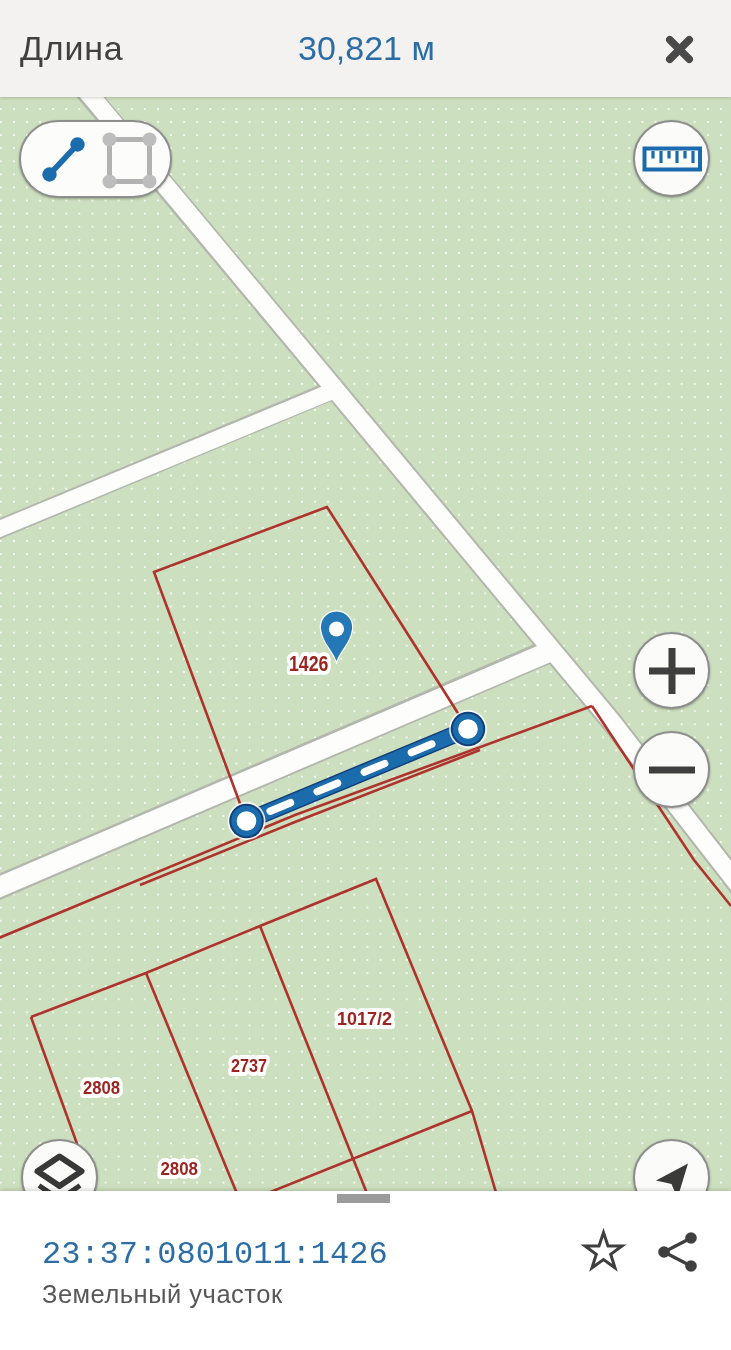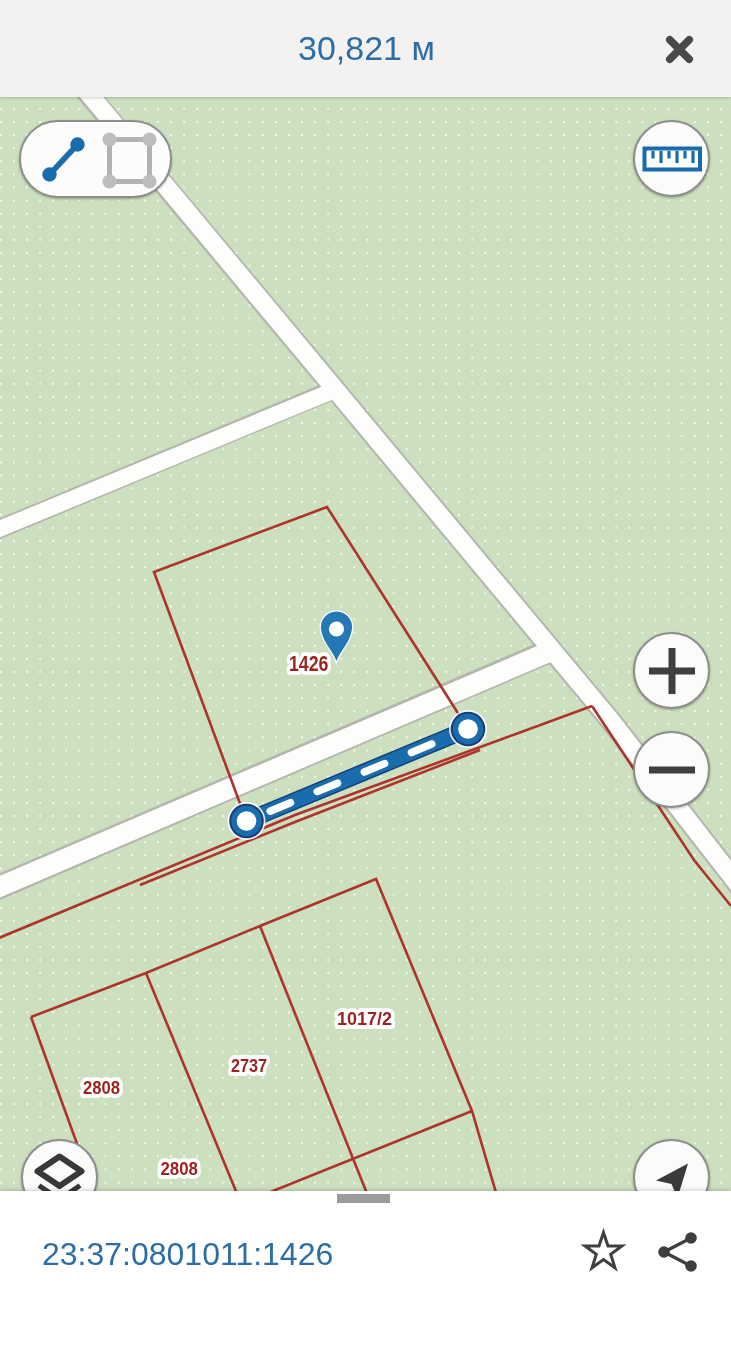--- a/index.html
+++ b/index.html
@@ -9,21 +9,21 @@
        background-color:#ccdfbe;
        background-image:radial-gradient(circle, rgba(255,255,255,.82) 1.25px, rgba(255,255,255,0) 1.4px);
        background-size:13.1px 13.1px;background-position:-5.75px 5.35px;padding-left:44px;}
   #map svg{position:absolute;left:0;top:0;}
   .btn{position:absolute;background:#fbfbf9;border:2px solid #8e8e8e;border-radius:50%;
        box-sizing:border-box;box-shadow:0 1px 2.5px rgba(0,0,0,.28);}
   #topbar{position:absolute;left:0;top:0;width:731px;height:97px;background:#f3f2f0;box-shadow:0 1px 3px rgba(0,0,0,.18);}
   #sheet{position:absolute;left:0;top:1191px;width:731px;height:159px;background:#ffffff;
          box-shadow:0 -1px 4px rgba(0,0,0,.18);}
   #handle{position:absolute;left:337px;top:2.5px;width:53px;height:9px;background:#9b9b9b;}
-  .t1{position:absolute;left:42px;top:45px;font-size:32px;color:#2b6da4;letter-spacing:0px;}
+  .t1{position:absolute;left:42px;top:45px;font-size:32px;color:#2b6da4;letter-spacing:0px;font-family:Liberation Mono, monospace;}
   .t2{position:absolute;left:42px;top:89px;letter-spacing:0.5px;font-size:25.5px;color:#585858;}
   #lenlbl{position:absolute;left:20px;top:0;height:97px;line-height:96px;font-size:34px;color:#404040;letter-spacing:0.8px;}
   #lenval{position:absolute;left:298px;top:0;height:87px;line-height:96px;font-size:34px;color:#2b6da4;}
 </style>
 </head>
 <body>
 <div id="map">
 <svg width="731" height="1094" viewBox="0 97 731 1094">
 
   <g stroke="#b2b6ac" fill="none">
@@ -125,32 +125,34 @@
   <g stroke="#383838" fill="none" stroke-linejoin="round">
     <path d="M39,1185.5 L59.5,1199.5 L80,1185.5" stroke-width="5"></path>
     <path d="M59.5,1156.5 L81.5,1171.3 L59.5,1186 L37.5,1171.3 Z" fill="#fbfbf9" stroke-width="6"></path>
   </g>
 
   <path d="M688,1163.5 L656,1180.5 L671.5,1184 L677.5,1198 Z" fill="#3a3a3a"></path>
 </svg>
 </div>
 
 <div id="topbar">
+  <div id="lenlbl">Длина</div>
   <div id="lenval">30,821 м</div>
   <svg width="60" height="60" style="position:absolute;left:647px;top:23px;">
     <g stroke="#494949" stroke-width="7.5" stroke-linecap="round">
       <path d="M22.75,16.75 L42.25,36.25"></path>
       <path d="M42.25,16.75 L22.75,36.25"></path>
     </g>
   </svg>
 </div>
 
 <div id="sheet">
   <div id="handle"></div>
   <div class="t1">23:37:0801011:1426</div>
+  <div class="t2">Земельный участок</div>
   <svg width="160" height="80" style="position:absolute;left:570px;top:30px;">
 
     <path fill="none" stroke="#3f3f3f" stroke-width="3" stroke-linejoin="miter" d="M33.5,11.5 L38.0,24.9 L52.0,25.0 L40.7,33.3 L45.0,46.8 L33.5,38.6 L22.0,46.8 L26.3,33.3 L15.0,25.0 L29.0,24.9 Z"></path>
 
     <g fill="#3f3f3f">
       <circle cx="94" cy="31" r="5.8"></circle>
       <circle cx="121" cy="17" r="5.8"></circle>
       <circle cx="121" cy="45" r="5.8"></circle>
     </g>
     <g stroke="#3f3f3f" stroke-width="3.4">

